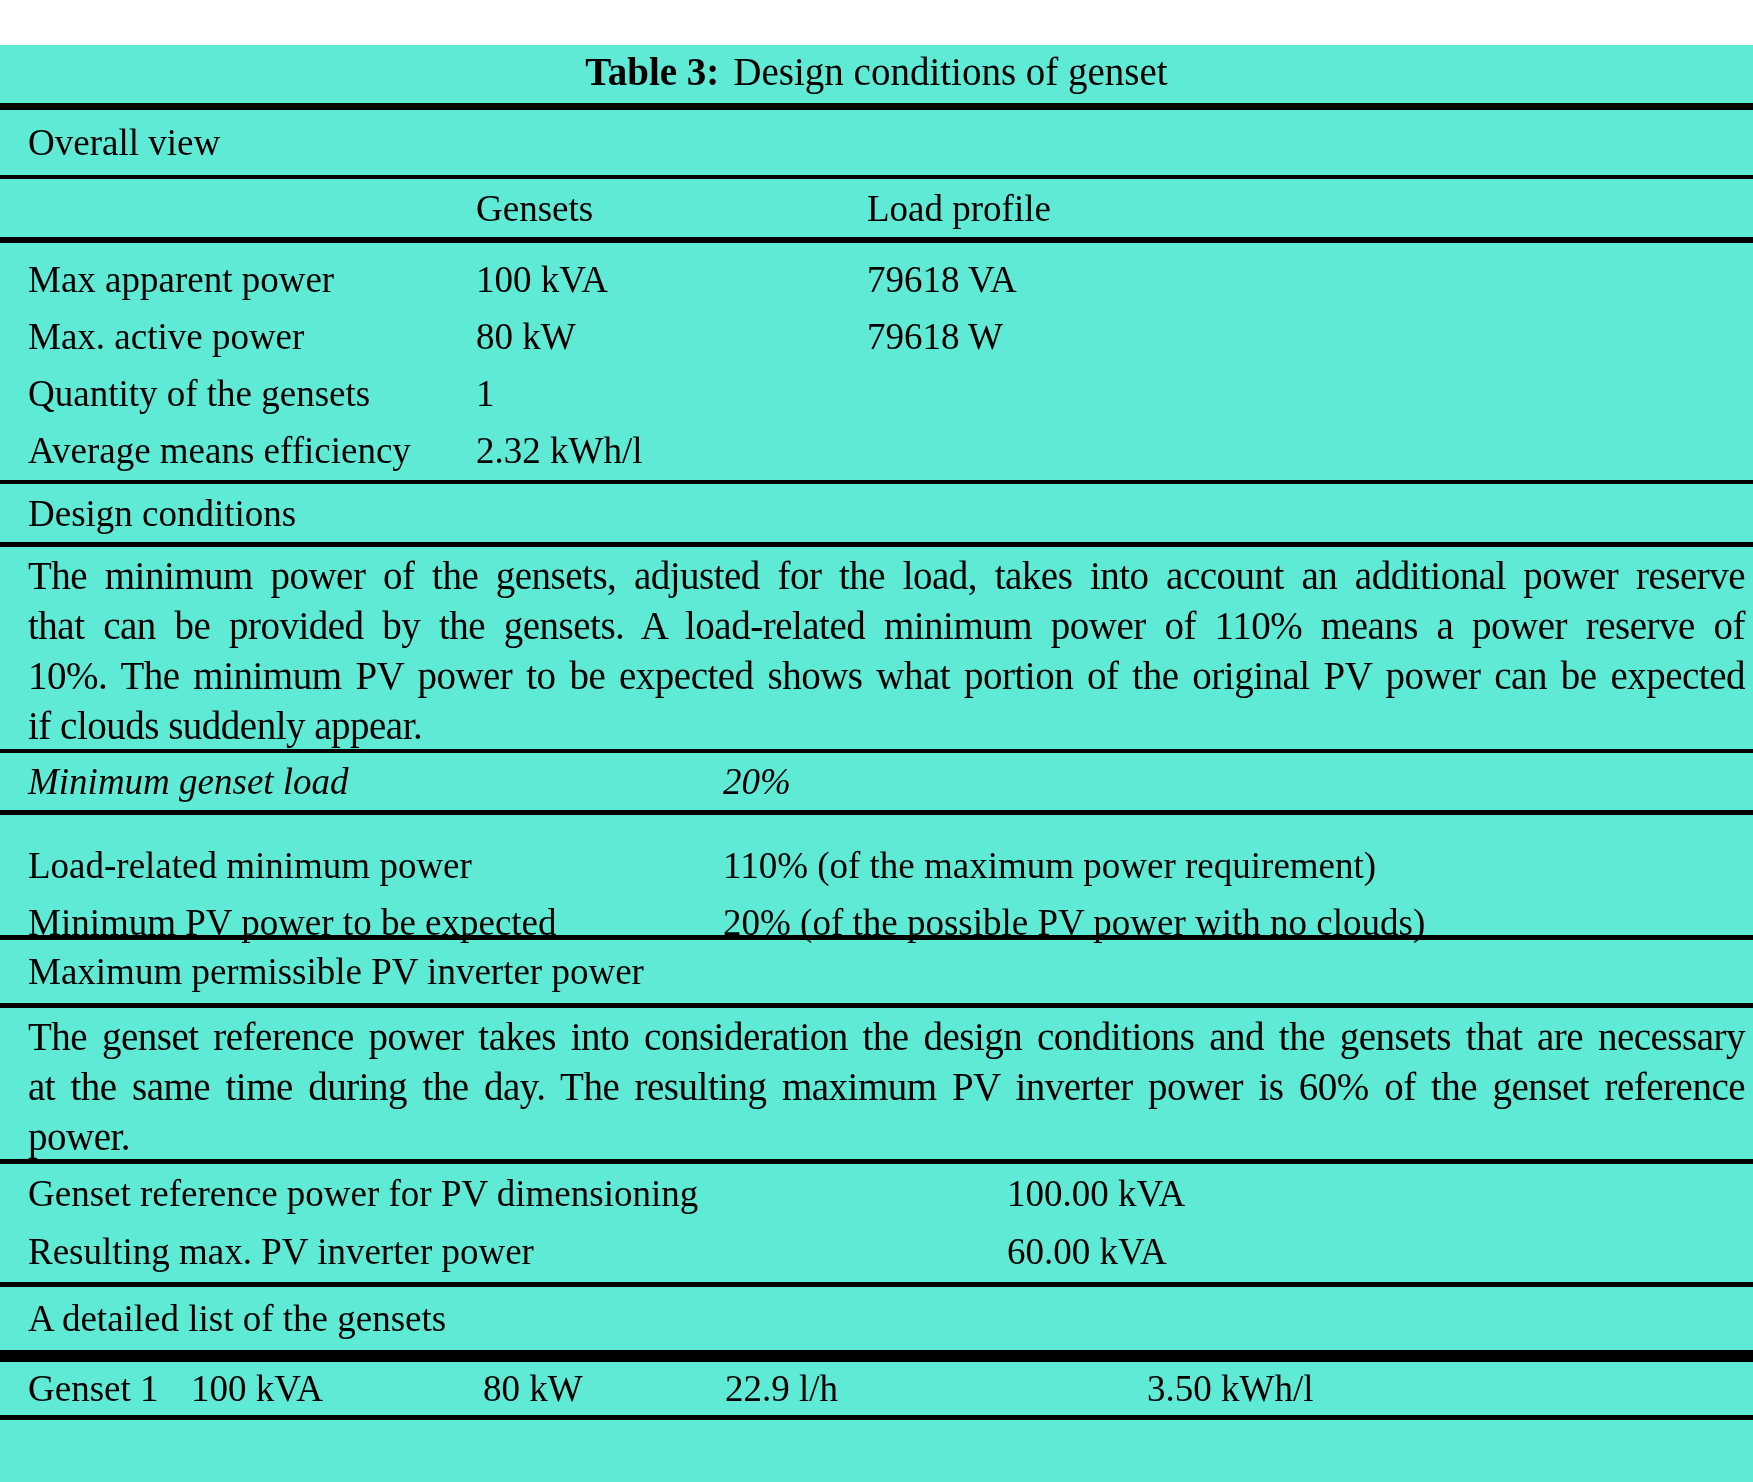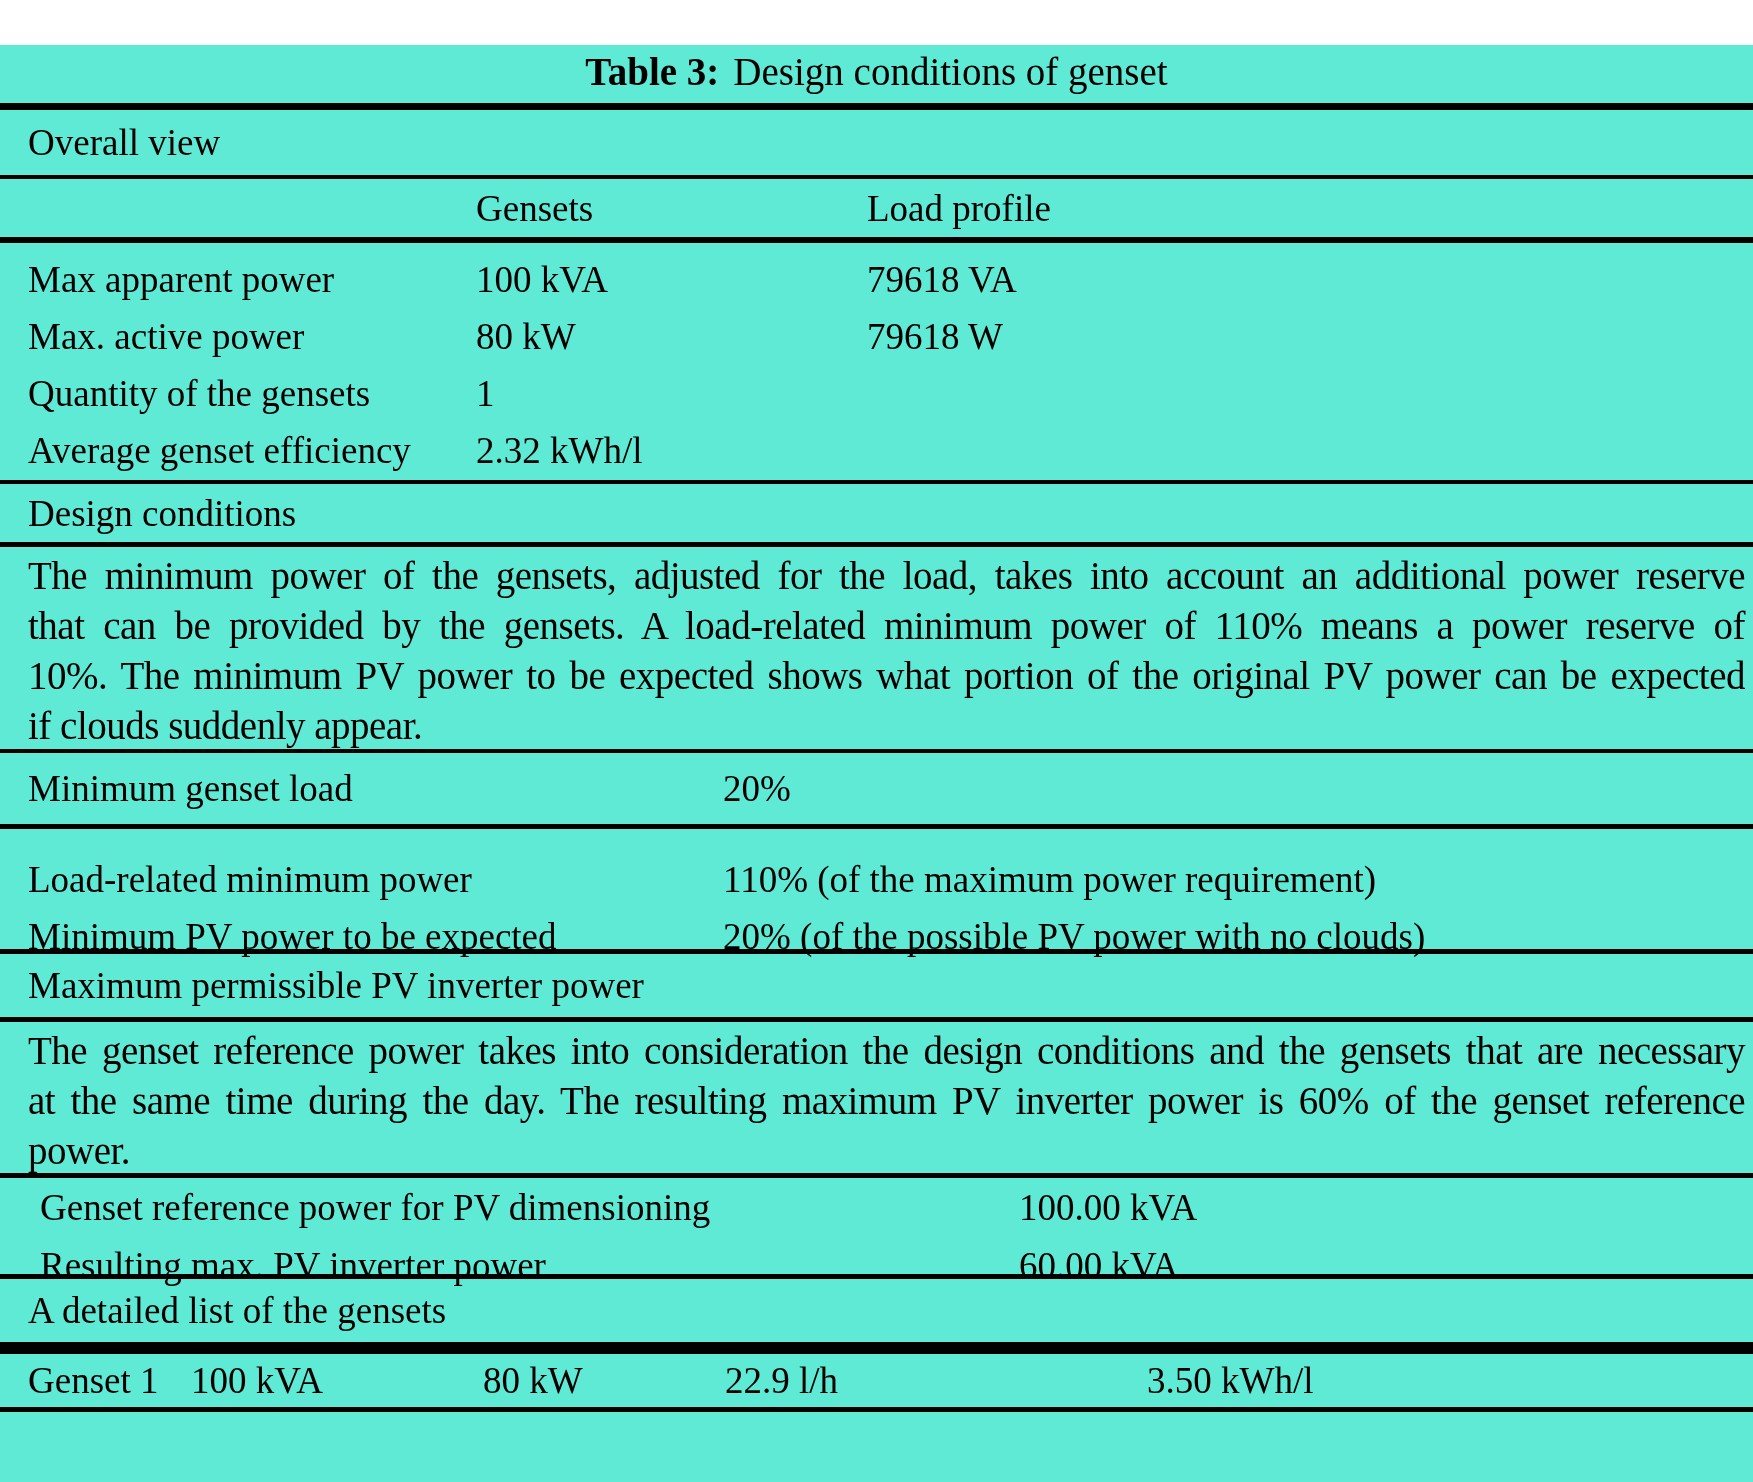--- a/index.html
+++ b/index.html
@@ -61,24 +61,24 @@
   }
   .para .pline { text-align: justify; text-align-last: justify; }
   .para .pline.last { text-align: left; text-align-last: left; }
   .para1 { height: 202px; padding-top: 4px; }
   .para2 { height: 151px; padding-top: 4px; }
 
   
   .row2 { display: flex; align-items: center; white-space: nowrap; }
   .row2 .lab { width: 695px; }
   .row2 .val { flex: 1; }
-  .minload-row { height: 71px; padding-left: 28px; padding-right: 20px; }
+  .minload-row { height: 57px; padding-left: 28px; padding-right: 20px; font-style: italic; }
   .design-rows { height: 120px; padding: 22px 20px 0 28px; }
   .design-rows .row2 { height: 57px; }
-  .pv-rows { height: 96px; padding: 0 20px 0 40px; }
+  .pv-rows { height: 118px; padding: 0 20px 0 28px; }
   .pv-rows .row2 { height: 58px; }
   .pv-rows .row2 .lab, .pv-row-label { width: 979px; }
 
   
   .gl-head {
     height: 104px;
     padding: 8px 20px 0 28px;
     display: flex;
     align-items: flex-start;
     line-height: 52px;
@@ -134,21 +134,21 @@
       <span class="c1">Max. active power</span>
       <span class="c2">80 kW</span>
       <span class="c3">79618 W</span>
     </div>
     <div class="row3">
       <span class="c1">Quantity of the gensets</span>
       <span class="c2">1</span>
       <span class="c3"></span>
     </div>
     <div class="row3">
-      <span class="c1">Average genset efficiency</span>
+      <span class="c1">Average means efficiency</span>
       <span class="c2">2.32 kWh/l</span>
       <span class="c3"></span>
     </div>
   </div>
   <div class="rule r4"></div>
 
   <div class="block h58">
     <span>Design conditions</span>
   </div>
   <div class="rule r5"></div>

